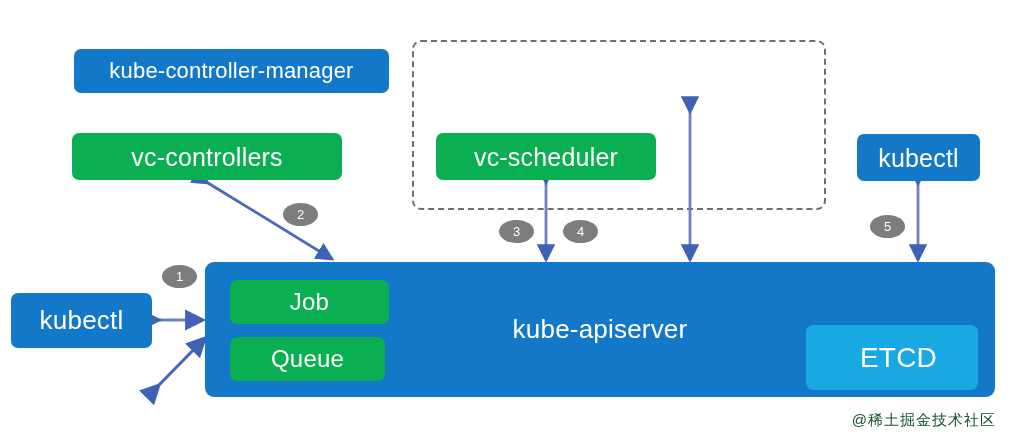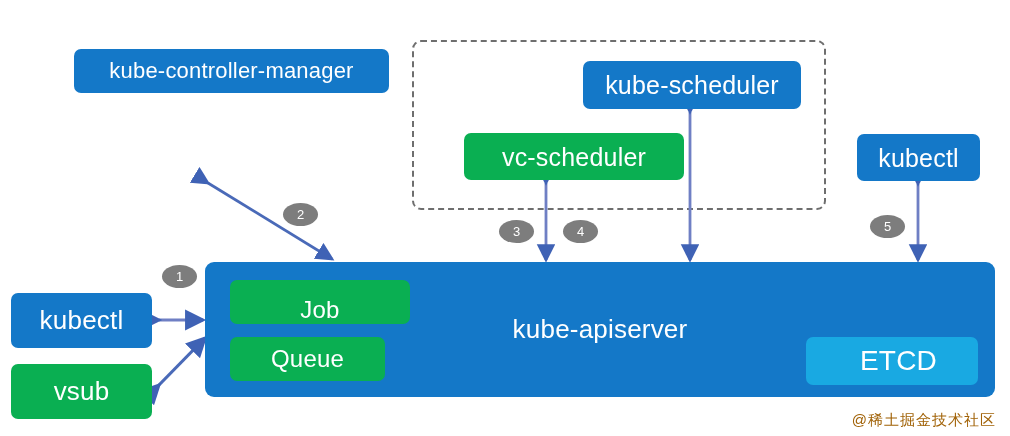--- a/index.html
+++ b/index.html
@@ -28,35 +28,35 @@
     letter-spacing: 0.2px;
   }
   .blue   { background: #1478c8; }
   .green  { background: #0aaf52; }
   .cyan   { background: #19a9e2; }
 
   
   #n-kcm       { left: 50px;  top: 49px;  width: 315px; height: 44px;  font-size: 22px; margin-left: 24px; }
   #n-vcctrl    { left: 72px;  top: 133px; width: 270px; height: 47px;  font-size: 25px; }
   #n-ksched    { left: 583px; top: 61px;  width: 218px; height: 48px;  font-size: 25px; }
-  #n-vcsched   { left: 436px; top: 133px; width: 220px; height: 47px;  font-size: 25px; margin-left: 28px; }
+  #n-vcsched   { left: 436px; top: 133px; width: 220px; height: 47px;  font-size: 25px; }
   #n-kubelet   { left: 857px; top: 134px; width: 123px; height: 47px;  font-size: 25px; }
   #n-kubectl   { left: 11px;  top: 293px; width: 141px; height: 55px;  font-size: 26px; }
   #n-vsub      { left: 11px;  top: 364px; width: 141px; height: 55px;  font-size: 26px; }
   #n-apiserver { left: 205px; top: 262px; width: 790px; height: 135px; font-size: 26px;
                  border-radius: 9px; }
   #n-apiserver .api-label {
     position: absolute;
     left: 0; right: 0;
     top: 50%;
     transform: translateY(-50%);
   }
-  #n-job    { left: 230px; top: 280px; width: 180px; height: 44px; font-size: 24px; align-items: flex-end; }
+  #n-job    { left: 230px; top: 280px; width: 159px; height: 44px; font-size: 24px; }
   #n-queue  { left: 230px; top: 337px; width: 155px; height: 44px; font-size: 24px; }
-  #n-etcd   { left: 806px; top: 337px; width: 172px; height: 48px; font-size: 28px; padding-left: 13px; }
+  #n-etcd   { left: 806px; top: 325px; width: 172px; height: 65px; font-size: 28px; padding-left: 13px; }
 
   
   #dashbox {
     position: absolute;
     left: 412px;
     top: 40px;
     width: 414px;
     height: 170px;
     border: 2px dashed #6e6e6e;
     border-radius: 9px;
@@ -90,21 +90,21 @@
     height: 436px;
     pointer-events: none;
   }
 
   
   #watermark {
     position: absolute;
     right: 14px;
     bottom: 6px;
     font-size: 15px;
-    color: #a16207;
+    color: #14532d;
     letter-spacing: 1px;
     white-space: nowrap;
   }
 </style>
 </head>
 <body>
 
 <div id="canvas">
 
   <div id="dashbox"></div>
@@ -129,40 +129,37 @@
 
     <line x1="690" y1="112" x2="690" y2="260" stroke="#6f7fc4" stroke-width="2.8" marker-start="url(#ah2)" marker-end="url(#ah)"></line>
 
     <line x1="918" y1="184" x2="918" y2="260" stroke="#6f7fc4" stroke-width="2.8" marker-start="url(#ah2)" marker-end="url(#ah)"></line>
   </svg>
 
   <div class="node blue" id="n-kcm">
     <span>kube-controller-manager</span>
   </div>
 
+  <div class="node green" id="n-vcctrl">
+    <span>vc-controllers</span>
+  </div>
 
-  <div class="node blue" id="n-ksched">
-    <span>kube-scheduler</span>
-  </div>
 
   <div class="node green" id="n-vcsched">
     <span>vc-scheduler</span>
   </div>
 
   <div class="node blue" id="n-kubelet">
     <span>kubectl</span>
   </div>
 
   <div class="node blue" id="n-kubectl">
     <span>kubectl</span>
   </div>
 
-  <div class="node green" id="n-vsub">
-    <span>vsub</span>
-  </div>
 
   <div class="node blue" id="n-apiserver">
     <span class="api-label">kube-apiserver</span>
   </div>
 
   <div class="node green" id="n-job">
     <span>Job</span>
   </div>
 
   <div class="node green" id="n-queue">

